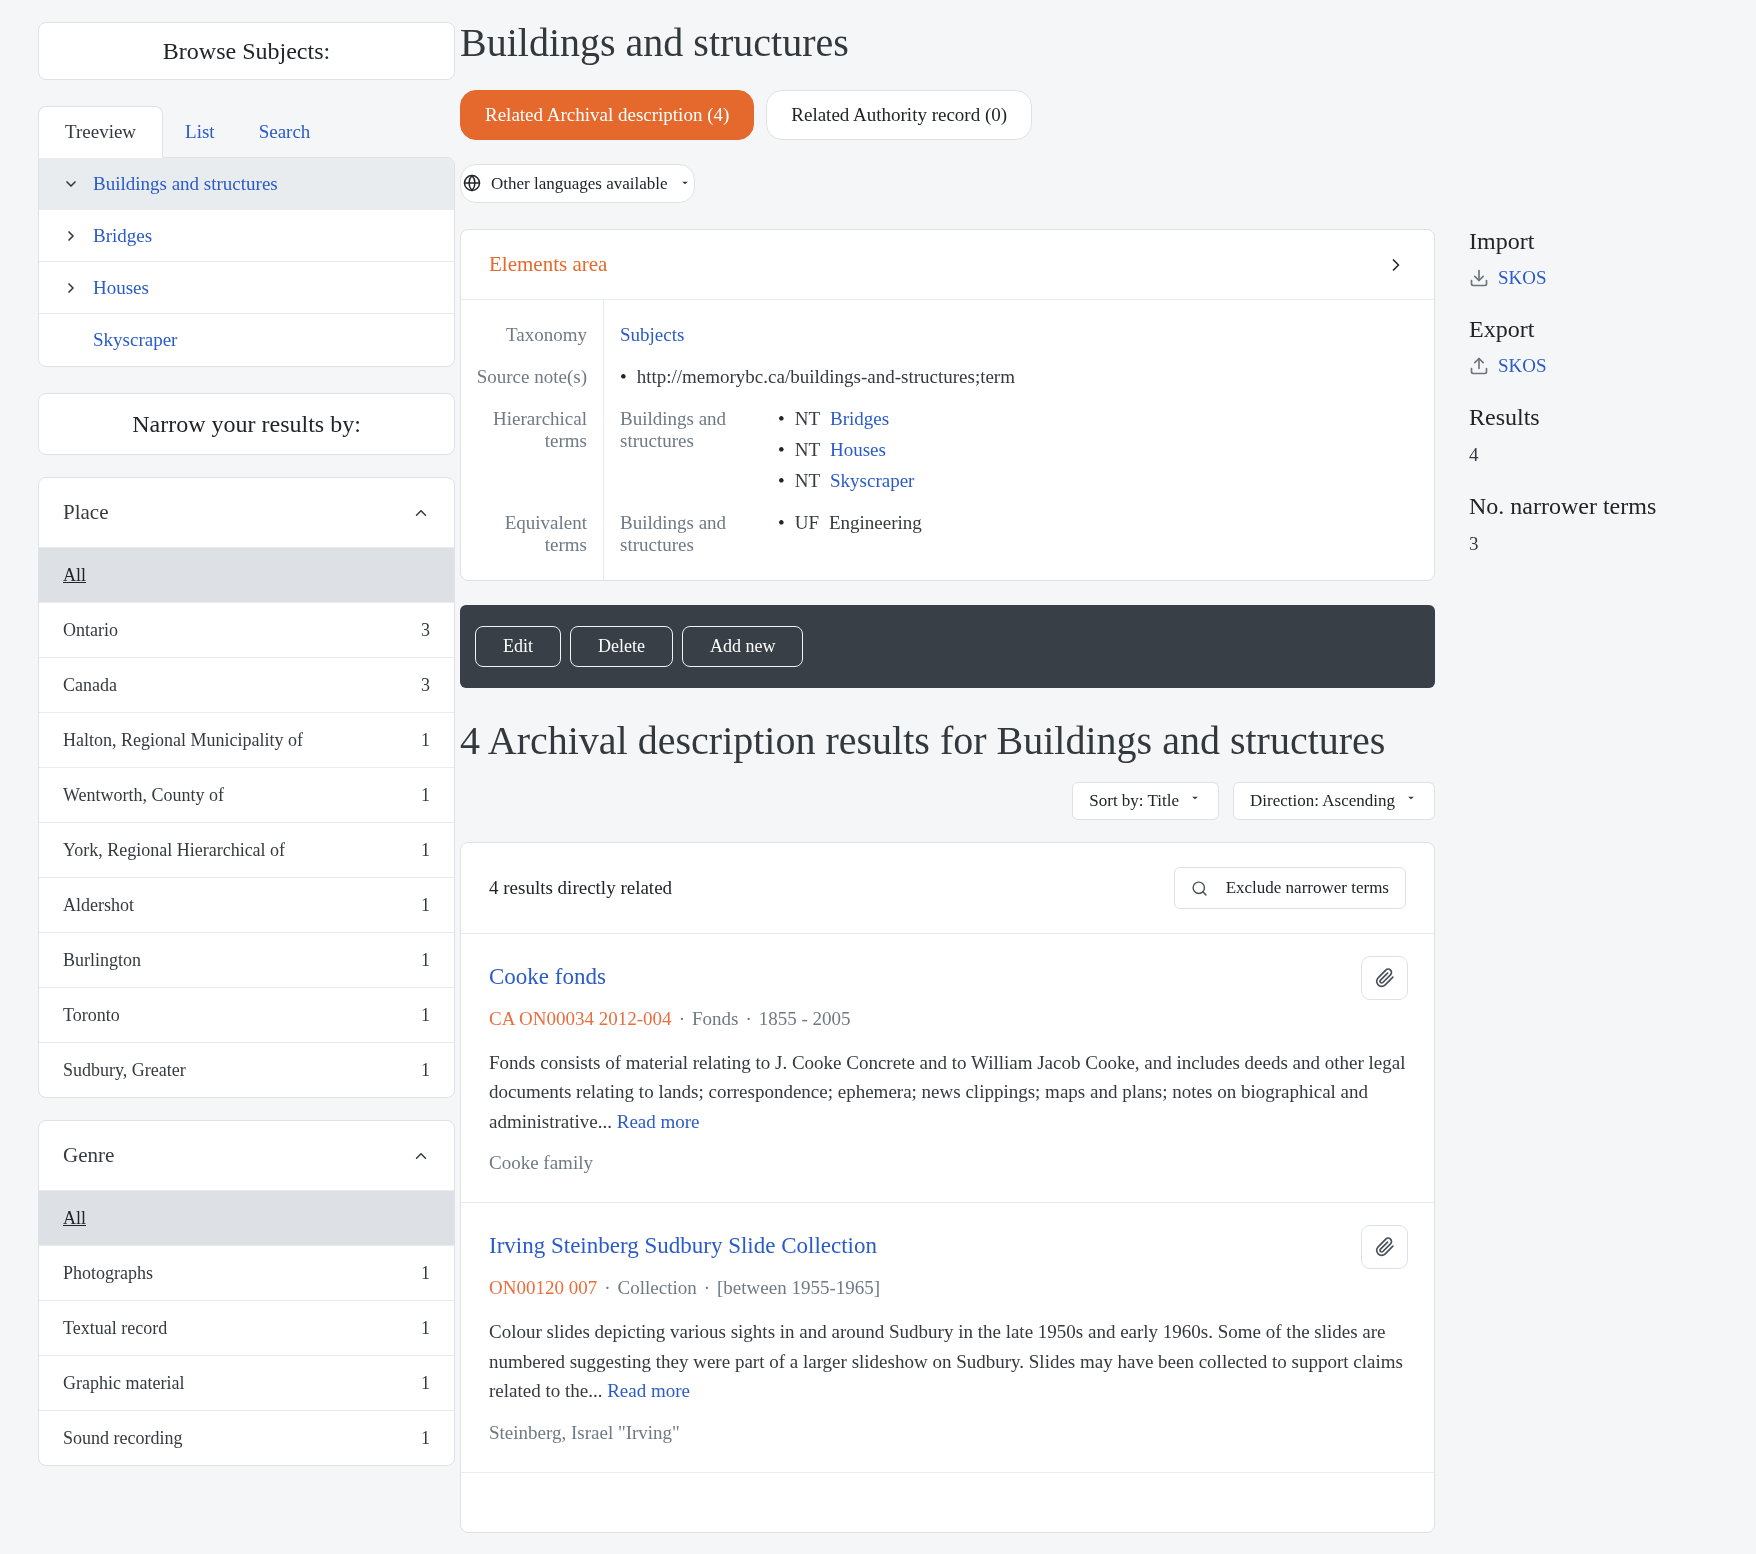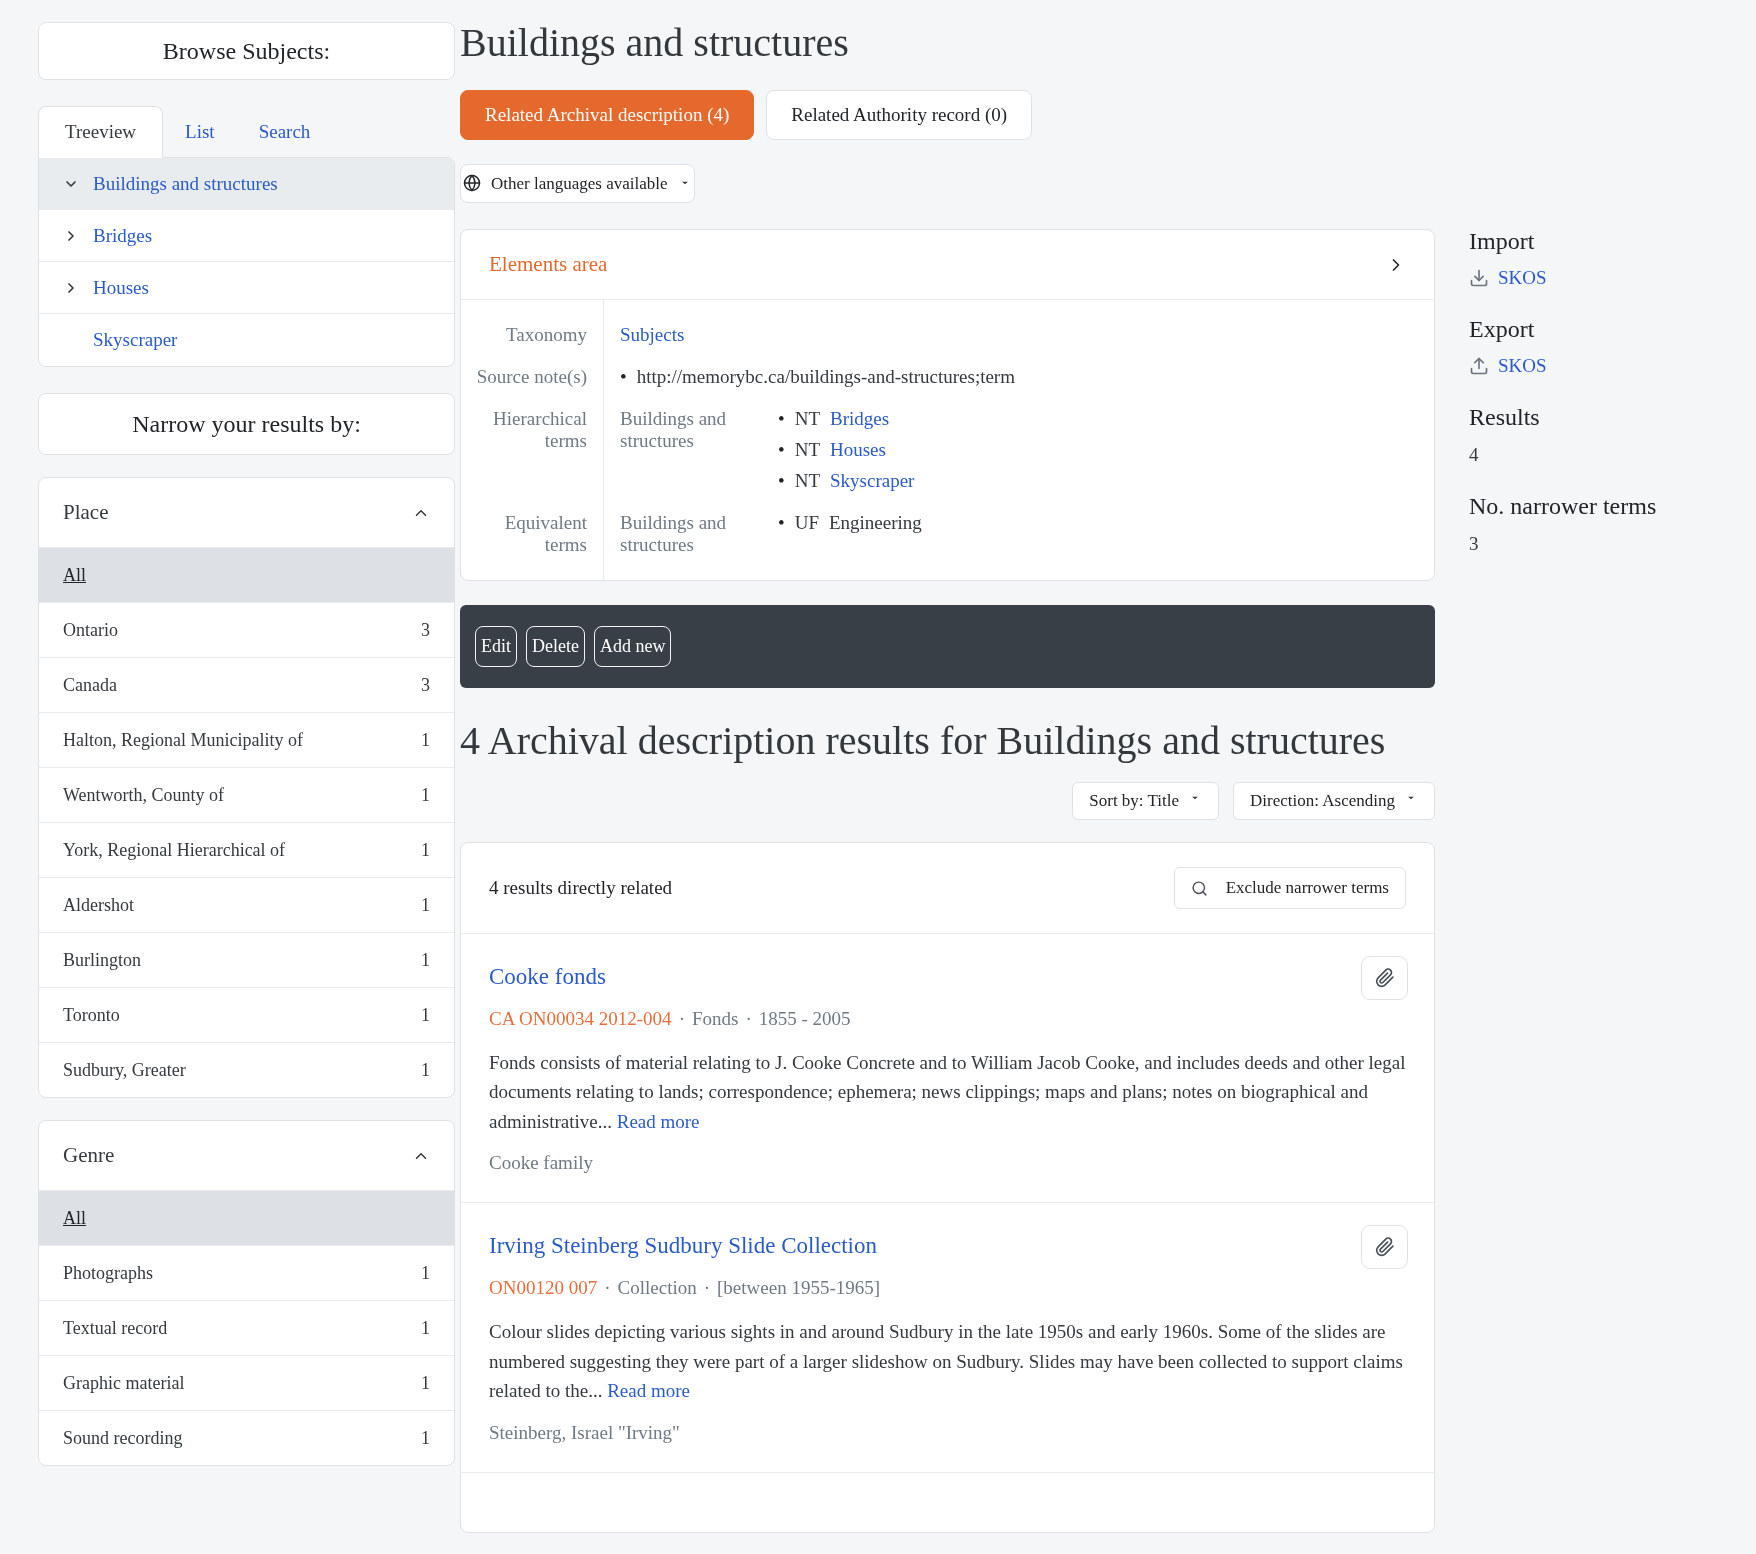--- a/index.html
+++ b/index.html
@@ -40,21 +40,21 @@
     cursor:pointer;}
   .facet-row.all{background:#dde0e4;}
   .facet-row.all .facet-label{text-decoration:underline; color:var(--ink);}
   .facet-label{color:var(--dark);}
   .facet-count{color:var(--dark);}
 
   
   .main{position:absolute; left:460px; top:20px; width:975px;}
   .page-title{font-size:40px; font-weight:500; color:#33383d; line-height:1.15;}
   .rel-tabs{margin-top:24px; display:flex; gap:12px;}
-  .btn{font-family:inherit; font-size:19px; padding:12px 24px; border-radius:8px;
+  .btn{font-family:inherit; font-size:19px; padding:12px 24px; border-radius:16px;
     border:1px solid transparent; cursor:pointer; line-height:1.25;}
   .btn-orange{background:var(--accent); color:#fff; border-color:var(--accent);}
   .btn-white{background:#fff; color:var(--ink); border-color:var(--border);}
   .lang-row{margin-top:24px;}
   .btn-lang{display:inline-flex; align-items:center; gap:10px; font-size:17px;
     padding:8px 2px;}
   .caret{display:inline-flex; color:var(--dark);}
   .elements-card{margin-top:26px;}
   .elements-head{display:flex; justify-content:space-between; align-items:center;
     padding:22px 28px;}
@@ -70,21 +70,21 @@
   .term-grid{display:grid; grid-template-columns:158px 1fr; column-gap:0;}
   .term-name{color:var(--gray);}
   ul.bullets{list-style:none;}
   ul.bullets li{display:flex; gap:10px; margin-bottom:9px;}
   ul.bullets li:last-child{margin-bottom:0;}
   .bullet-dot{color:var(--ink);}
   .nt-prefix{color:var(--dark);}
   .action-bar{margin-top:24px; background:var(--bar); border-radius:6px; padding:21px 15px;
     display:flex; gap:9px;}
   .action-bar button{font-family:inherit; background:transparent; border:1px solid #f1f3f5;
-    color:#fff; font-size:18px; padding:9px 5px; border-radius:8px; cursor:pointer;}
+    color:#fff; font-size:18px; padding:9px 27px; border-radius:8px; cursor:pointer;}
   .results-title{margin-top:26px; font-size:40px; font-weight:500; color:#33383d;
     line-height:1.35;}
   .sort-row{display:flex; justify-content:flex-end; gap:14px; margin-top:14px;}
   .sort-btn{display:inline-flex; align-items:flex-start; gap:9px; background:#fff;
     border:1px solid var(--border); border-radius:6px; padding:8px 16px; font-size:17px;
     color:var(--ink); font-family:inherit; cursor:pointer;}
   .results-card{margin-top:22px; border-radius:8px;}
   .results-header{display:flex; justify-content:space-between; align-items:center;
     padding:24px 28px;}
   .results-count{font-size:19px; color:var(--ink);}

